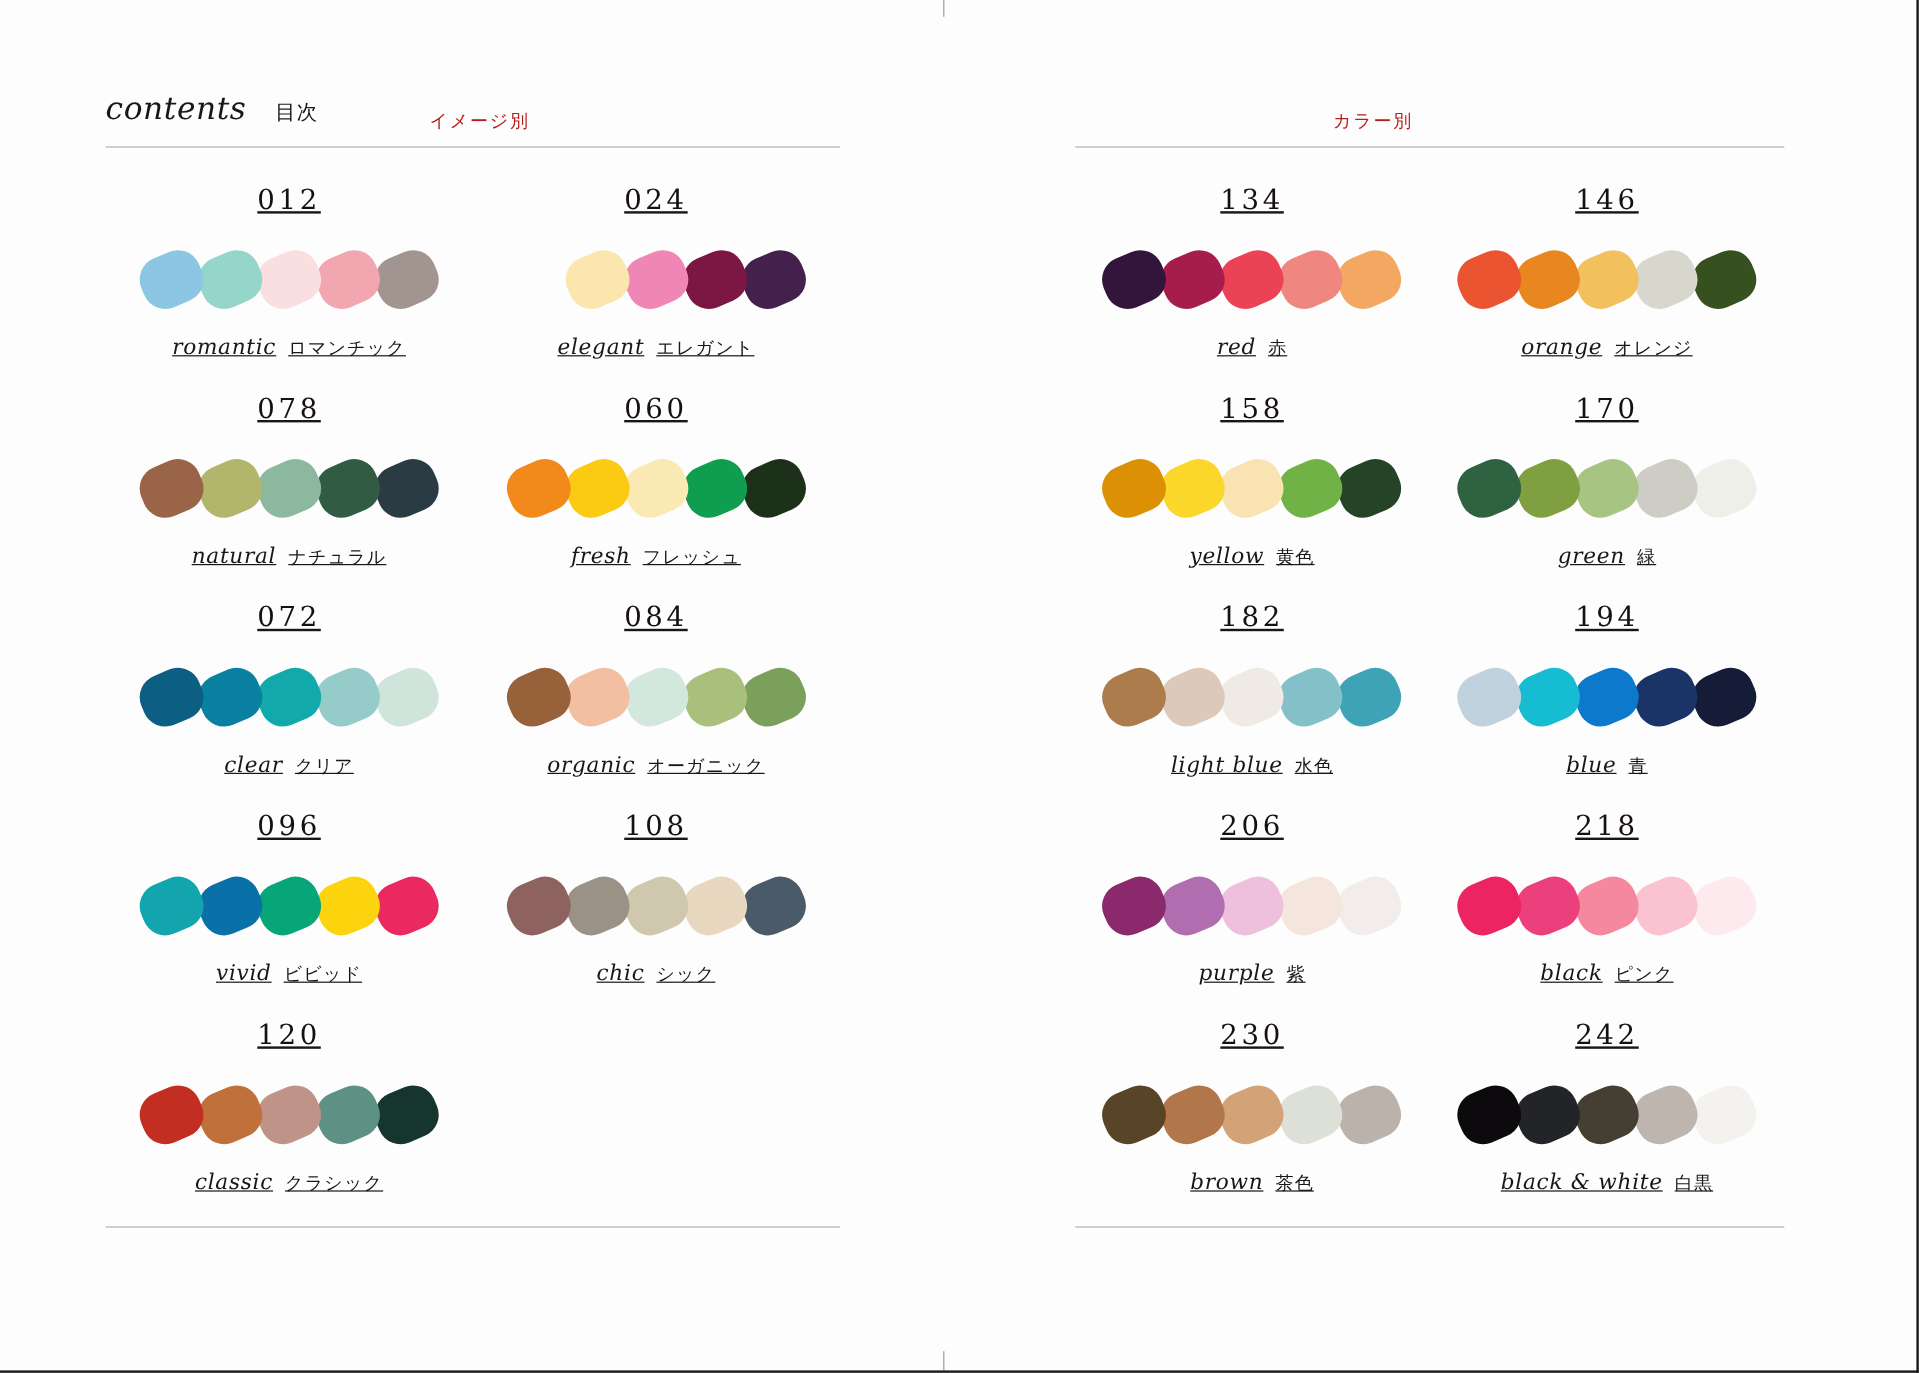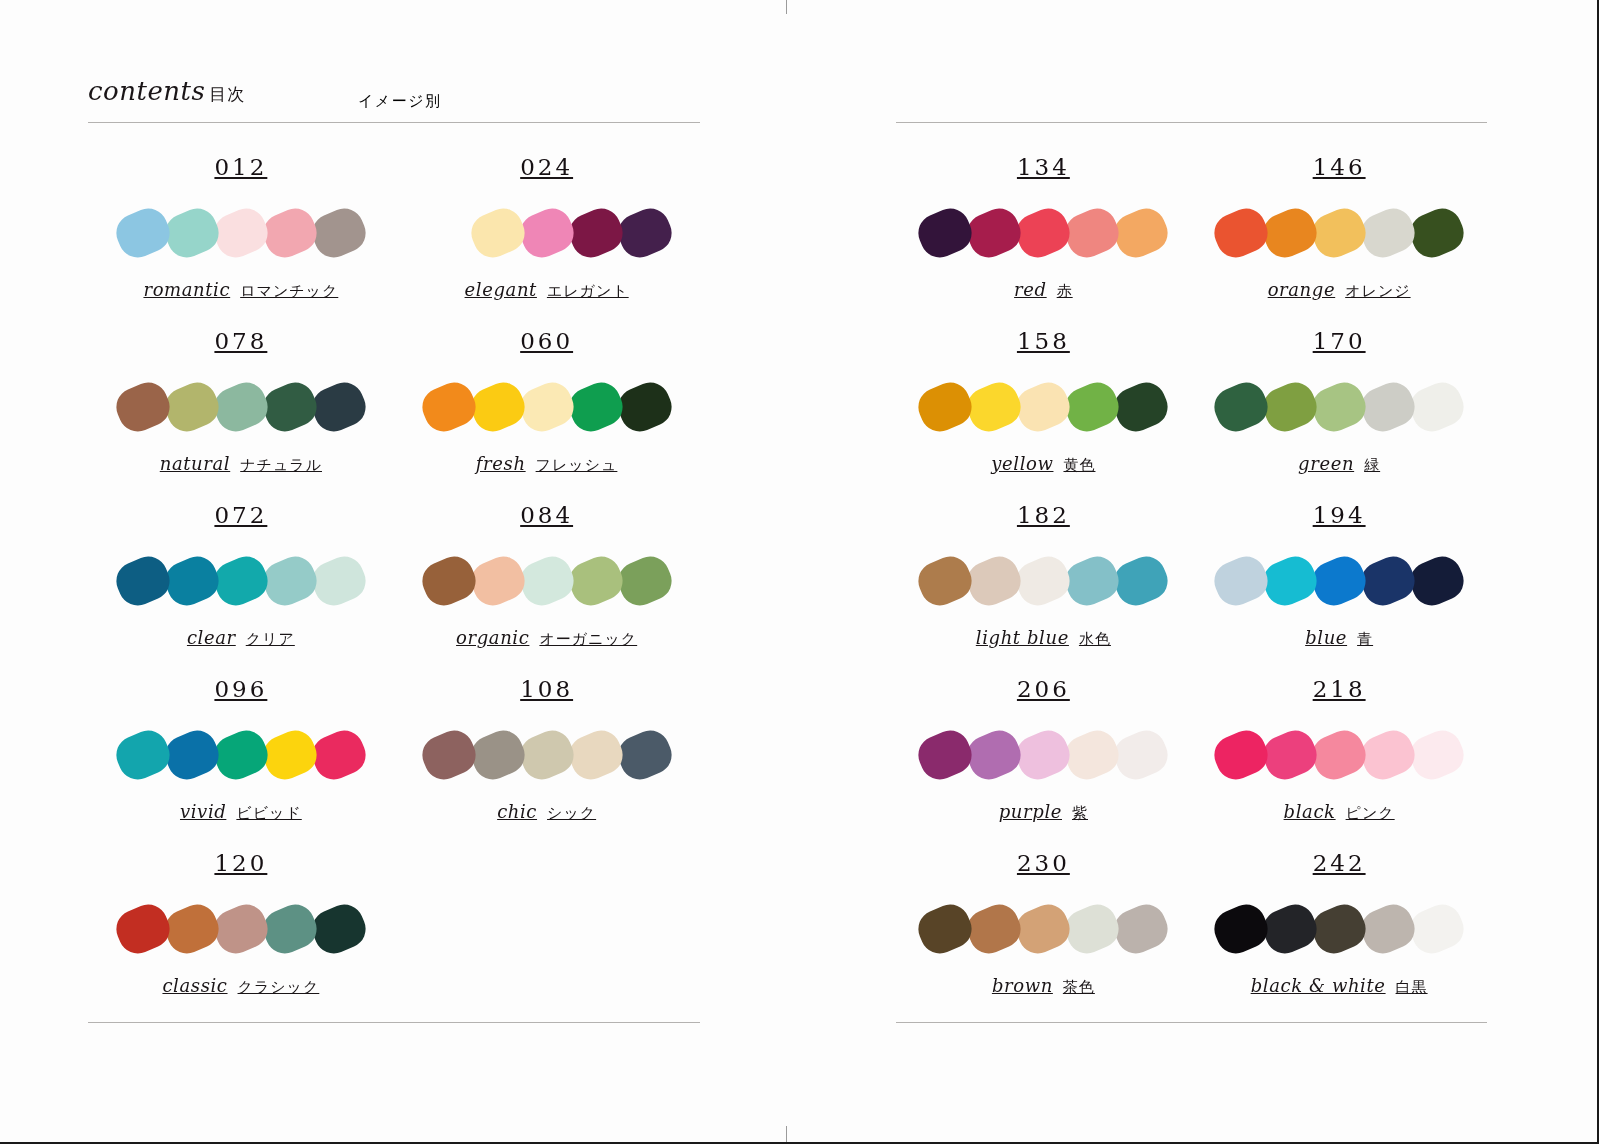--- a/index.html
+++ b/index.html
@@ -56,21 +56,21 @@
     height: 100%;
   }
 
   
   .masthead {
     position: absolute;
     left: 88px;
     top: 76px;
     display: flex;
     align-items: baseline;
-    gap: 4px;
+    gap: 24px;
     white-space: nowrap;
   }
   .masthead .word-contents {
     font-family: "DejaVu Serif", serif;
     font-style: italic;
     font-size: 26px;
     letter-spacing: 0.5px;
     color: #1a1517;
   }
   .masthead .word-mokuji {
@@ -82,21 +82,21 @@
 
   .section-head {
     position: absolute;
     top: 92px;
     left: 0;
     right: 0;
     text-align: center;
     font-family: "DejaVu Sans", sans-serif;
     font-size: 15px;
     letter-spacing: 1.5px;
-    color: #000000;
+    color: #b91c1c;
   }
   .left-half .section-head { left: 90px; right: 90px; text-align: center; }
   .right-half .section-head { left: 10px; right: 120px; text-align: center; }
 
   .rule {
     position: absolute;
     height: 1px;
     background: #b4b2b0;
   }
   .rule.top { top: 122px; }
@@ -313,20 +313,21 @@
               <span class="jp">クラシック</span>
             </div>
           </div>
         </div>
 
       <div class="rule bottom"></div>
     </div>
 
     <div class="page-half right-half">
 
+      <div class="section-head">カラー別</div>
       <div class="rule top"></div>
 
       <div class="grid" id="right-grid">
           <div class="cell">
             <div class="page-num">134</div>
             <div class="swatches">
               <div class="swatch" style="background: rgb(51, 20, 58); z-index: 20;"></div>
               <div class="swatch" style="background: rgb(166, 29, 76); z-index: 19;"></div>
               <div class="swatch" style="background: rgb(236, 66, 85); z-index: 18;"></div>
               <div class="swatch" style="background: rgb(239, 134, 128); z-index: 17;"></div>

